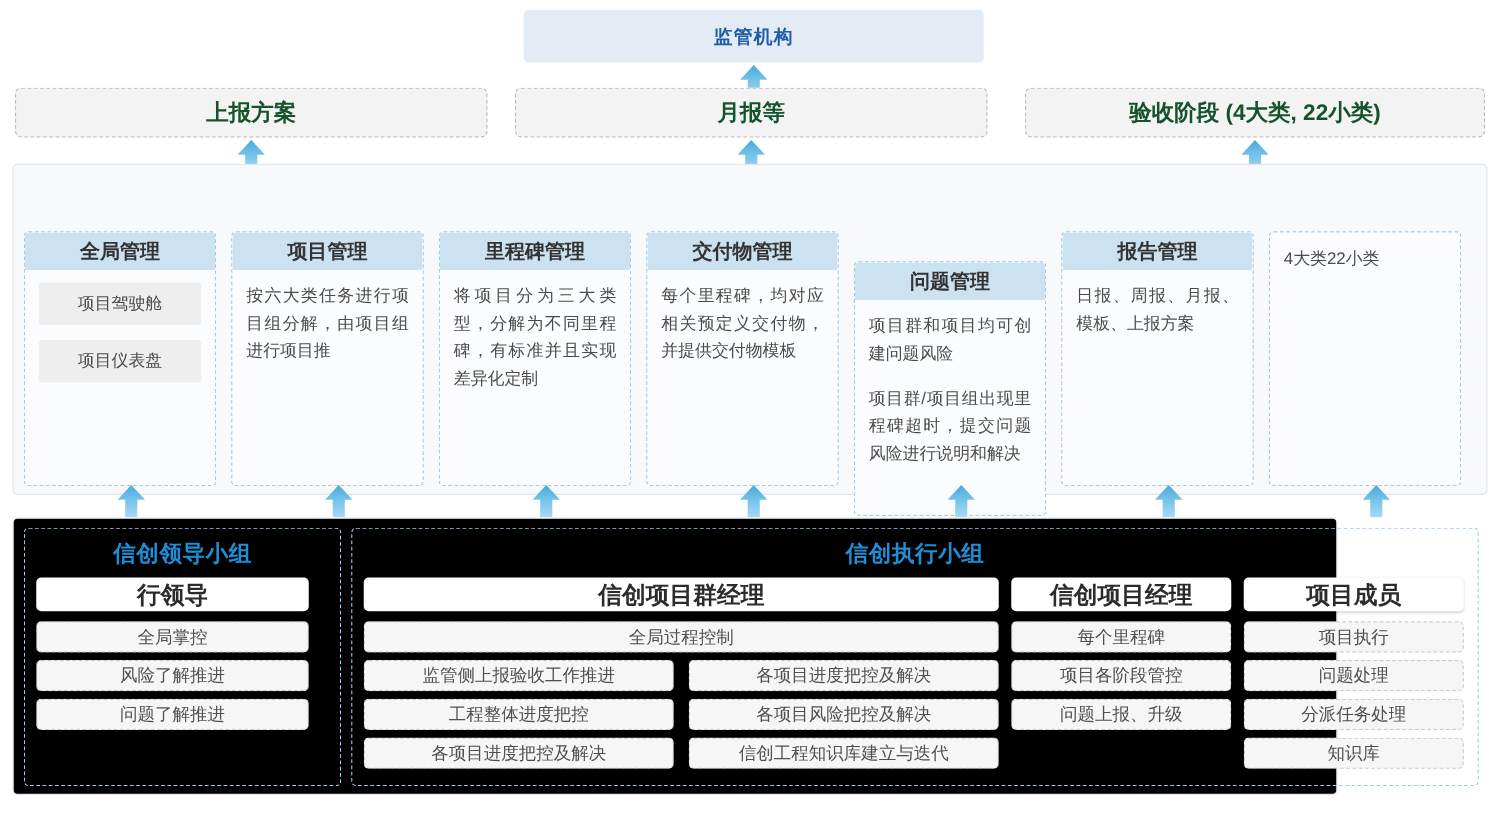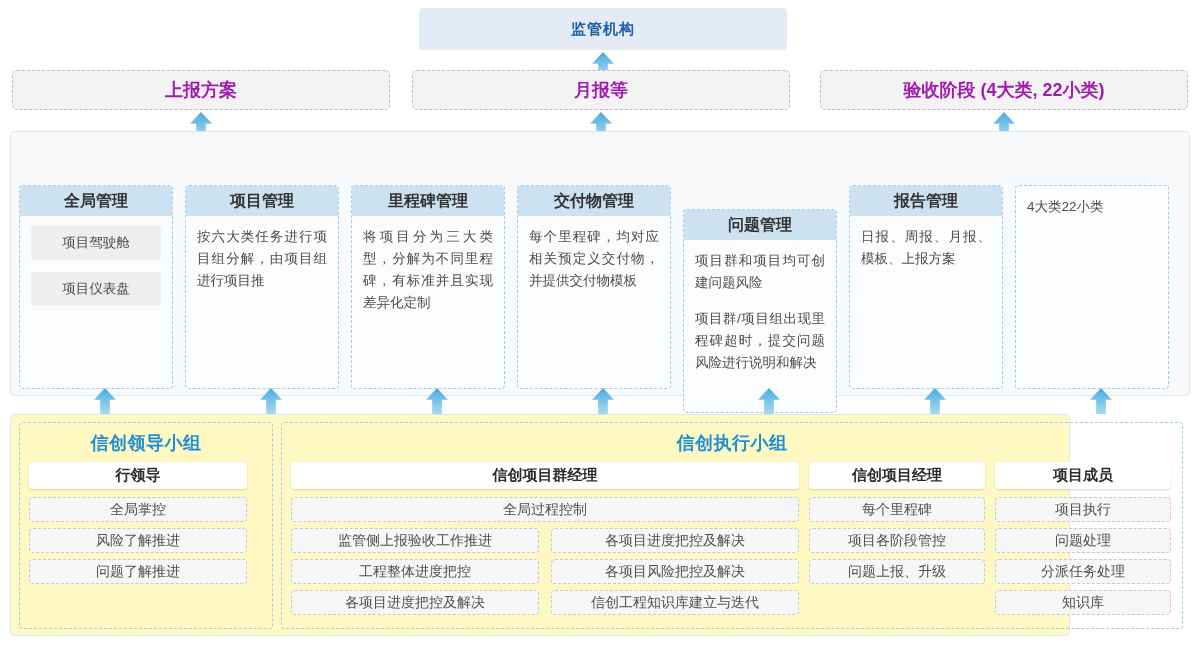--- a/index.html
+++ b/index.html
@@ -54,21 +54,21 @@
     top: 70px;
     height: 40px;
     background: #f3f3f3;
     border: 1px dashed #bdbdbd;
     border-radius: 5px;
     display: flex;
     align-items: center;
     justify-content: center;
     font-size: 18px;
     font-weight: bold;
-    color: #a21caf;
+    color: #14532d;
     box-sizing: border-box;
   }
   #report-0 { left: 12px;  width: 378px; }
   #report-1 { left: 412px; width: 378px; }
   #report-2 { left: 820px; width: 368px; }
 
   
   .mid-panel {
     position: absolute;
     left: 10px;
@@ -146,21 +146,21 @@
     margin-bottom: 12px;
   }
 
   
   .bot-panel {
     position: absolute;
     left: 10px;
     top: 414px;
     width: 1060px;
     height: 222px;
-    background: #fef9c3;
+    background: #000000;
     border: 1px solid #dfe7ee;
     border-radius: 4px;
     box-sizing: border-box;
   }
   .group {
     position: absolute;
     top: 7px;
     height: 207px;
     border: 1px dashed #9ccdea;
     border-radius: 4px;
@@ -187,21 +187,21 @@
   .col { flex: 0 0 auto; }
 
   .col-head {
     background: #ffffff;
     border-radius: 4px;
     box-shadow: 0 1px 2px rgba(0,0,0,0.16);
     height: 27px;
     display: flex;
     align-items: center;
     justify-content: center;
-    font-size: 15px;
+    font-size: 19px;
     font-weight: bold;
     color: #2b2b2b;
     margin-bottom: 8px;
   }
 
   .task {
     background: #f6f6f6;
     border: 1px dashed #c9c9c9;
     border-radius: 4px;
     height: 25px;

